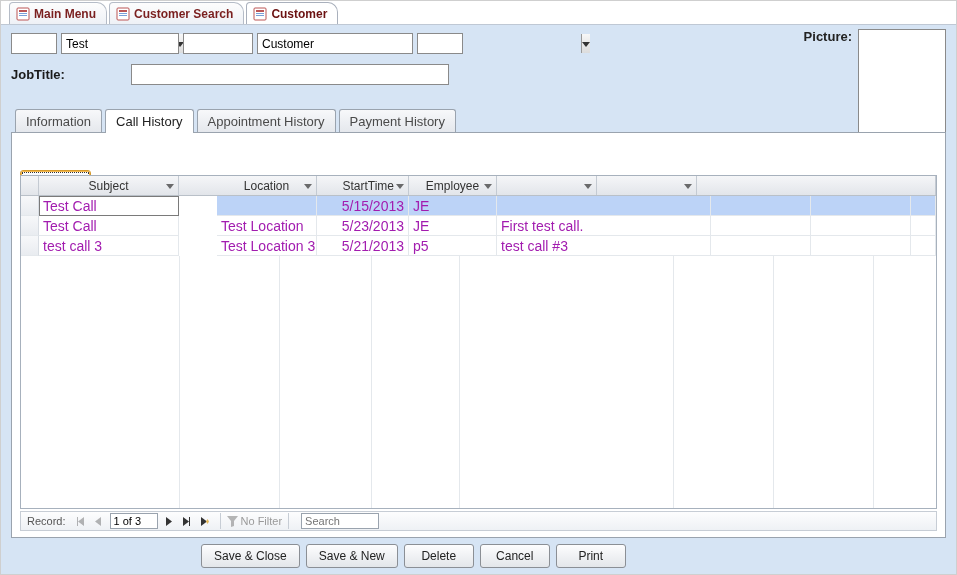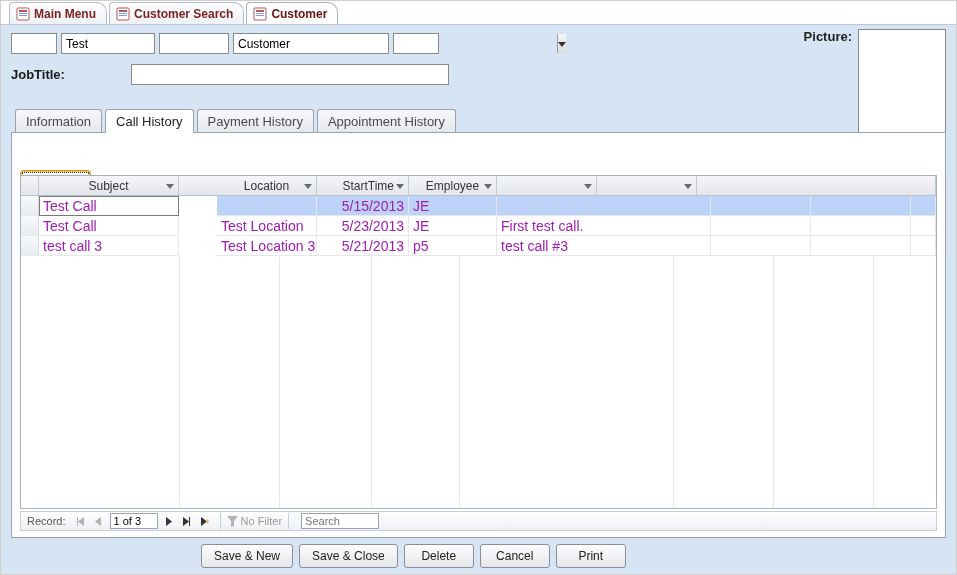--- a/index.html
+++ b/index.html
@@ -135,21 +135,21 @@
 
     <div class="header-row">
       <div class="combo" style="width:46px">
         <input class="combo-input" value="" style="">
         <div class="combo-btn">
             <svg viewBox="0 0 8 8">
               <path d="M0 2 L8 2 L4 7 Z" fill="#333"></path>
             </svg>
           </div>
       </div>
-      <div class="txt" style="width:94px">
+      <div class="txt" style="width:118px">
         <input value="Test" style="">
       </div>
       <div class="txt" style="width:70px">
         <input value="" style="">
       </div>
       <div class="combo" style="width:156px">
         <input class="combo-input" style="padding-left: 4px;" value="Customer">
       </div>
       <div class="combo" style="width:46px">
         <input class="combo-input" value="" style="">
@@ -170,24 +170,24 @@
 
     <div class="tabctrl">
       <div class="tabctrl-tabs">
         <div class="tctab">
             <span>Information</span>
           </div>
         <div class="tctab active">
             <span>Call History</span>
           </div>
         <div class="tctab">
+            <span>Appointment History</span>
+          </div>
+        <div class="tctab">
             <span>Payment History</span>
-          </div>
-        <div class="tctab">
-            <span>Appointment History</span>
           </div>
       </div>
       <div class="tabctrl-body">
 
         <div class="addcall-wrap">
           <button class="btn focus">
               <span>Add Call</span>
             </button>
         </div>
 
@@ -327,21 +327,21 @@
             <span>No Filter</span>
           </span>
           <div class="sep"></div>
           <div class="searchbox"><input placeholder="Search" style=""></div>
         </div>
 
       </div>
     </div>
 
     <div class="footer">
+      <button class="fbtn"><span>Save &amp; Close</span></button>
       <button class="fbtn"><span>Save &amp; New</span></button>
-      <button class="fbtn"><span>Save &amp; Close</span></button>
       <button class="fbtn" style="width:70px"><span>Delete</span></button>
       <button class="fbtn" style="width:70px"><span>Cancel</span></button>
       <button class="fbtn" style="width:70px"><span>Print</span></button>
     </div>
 
   </div>
 </div>
 
 </body></html>

